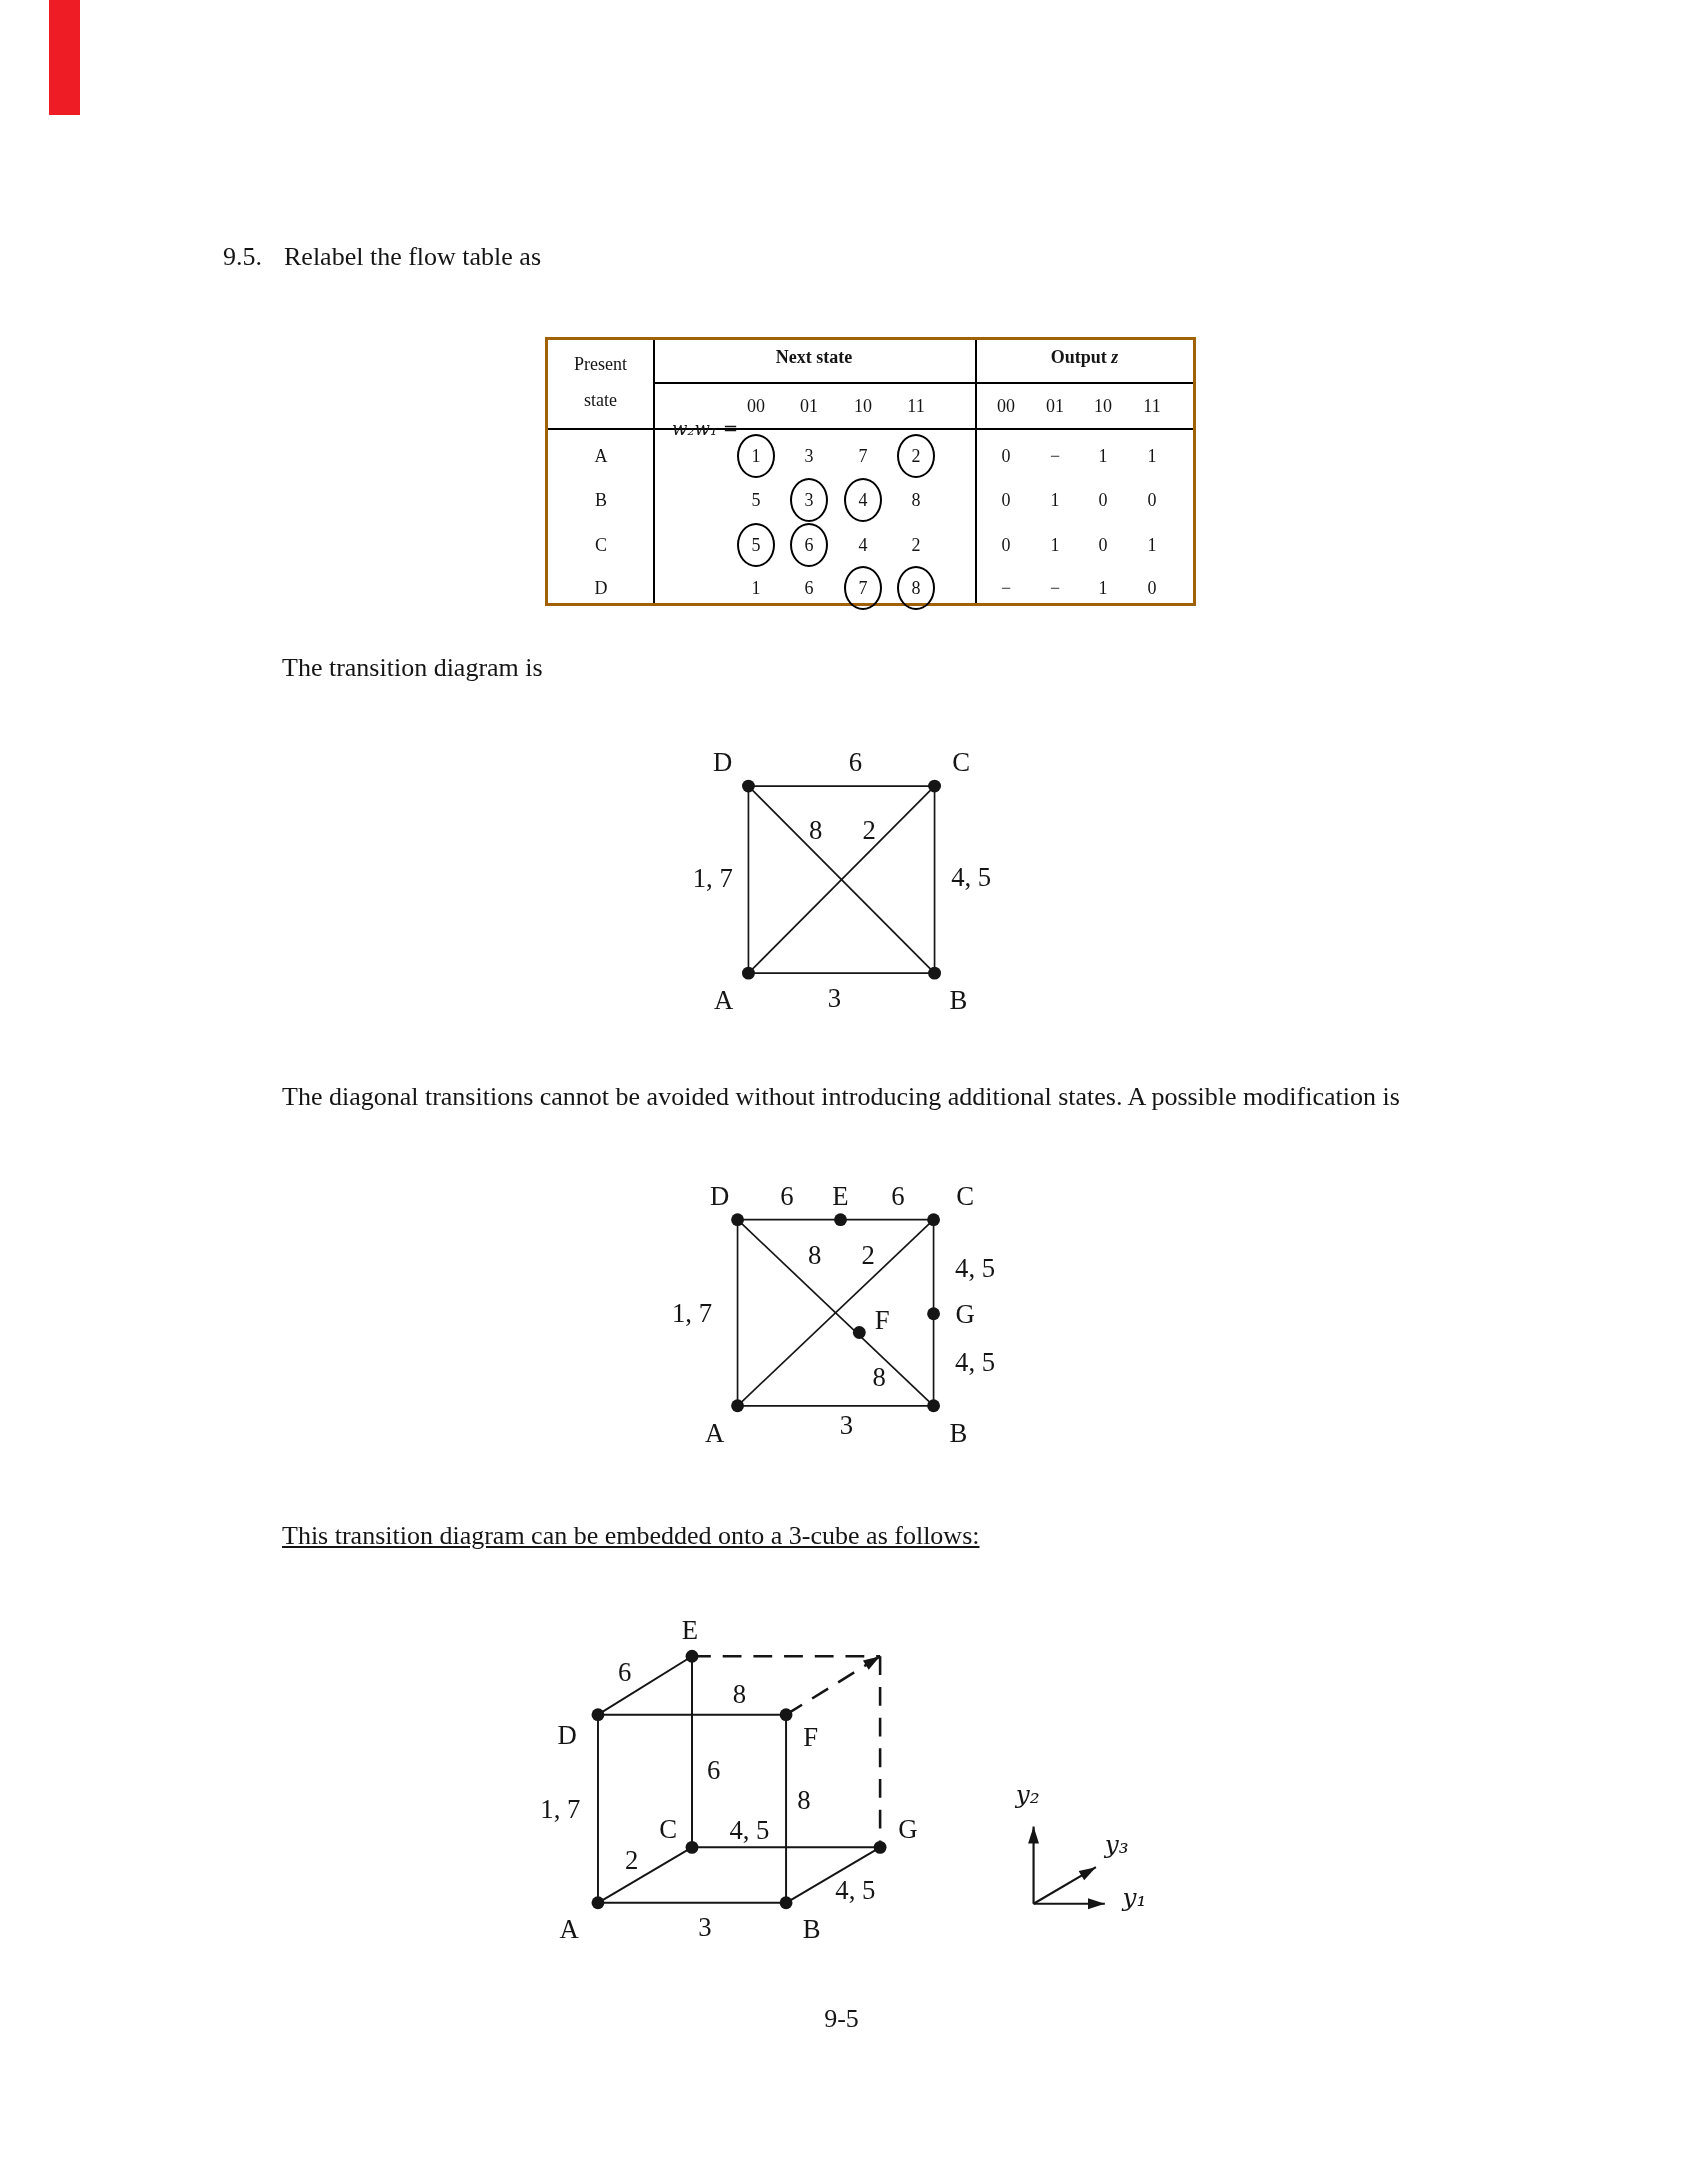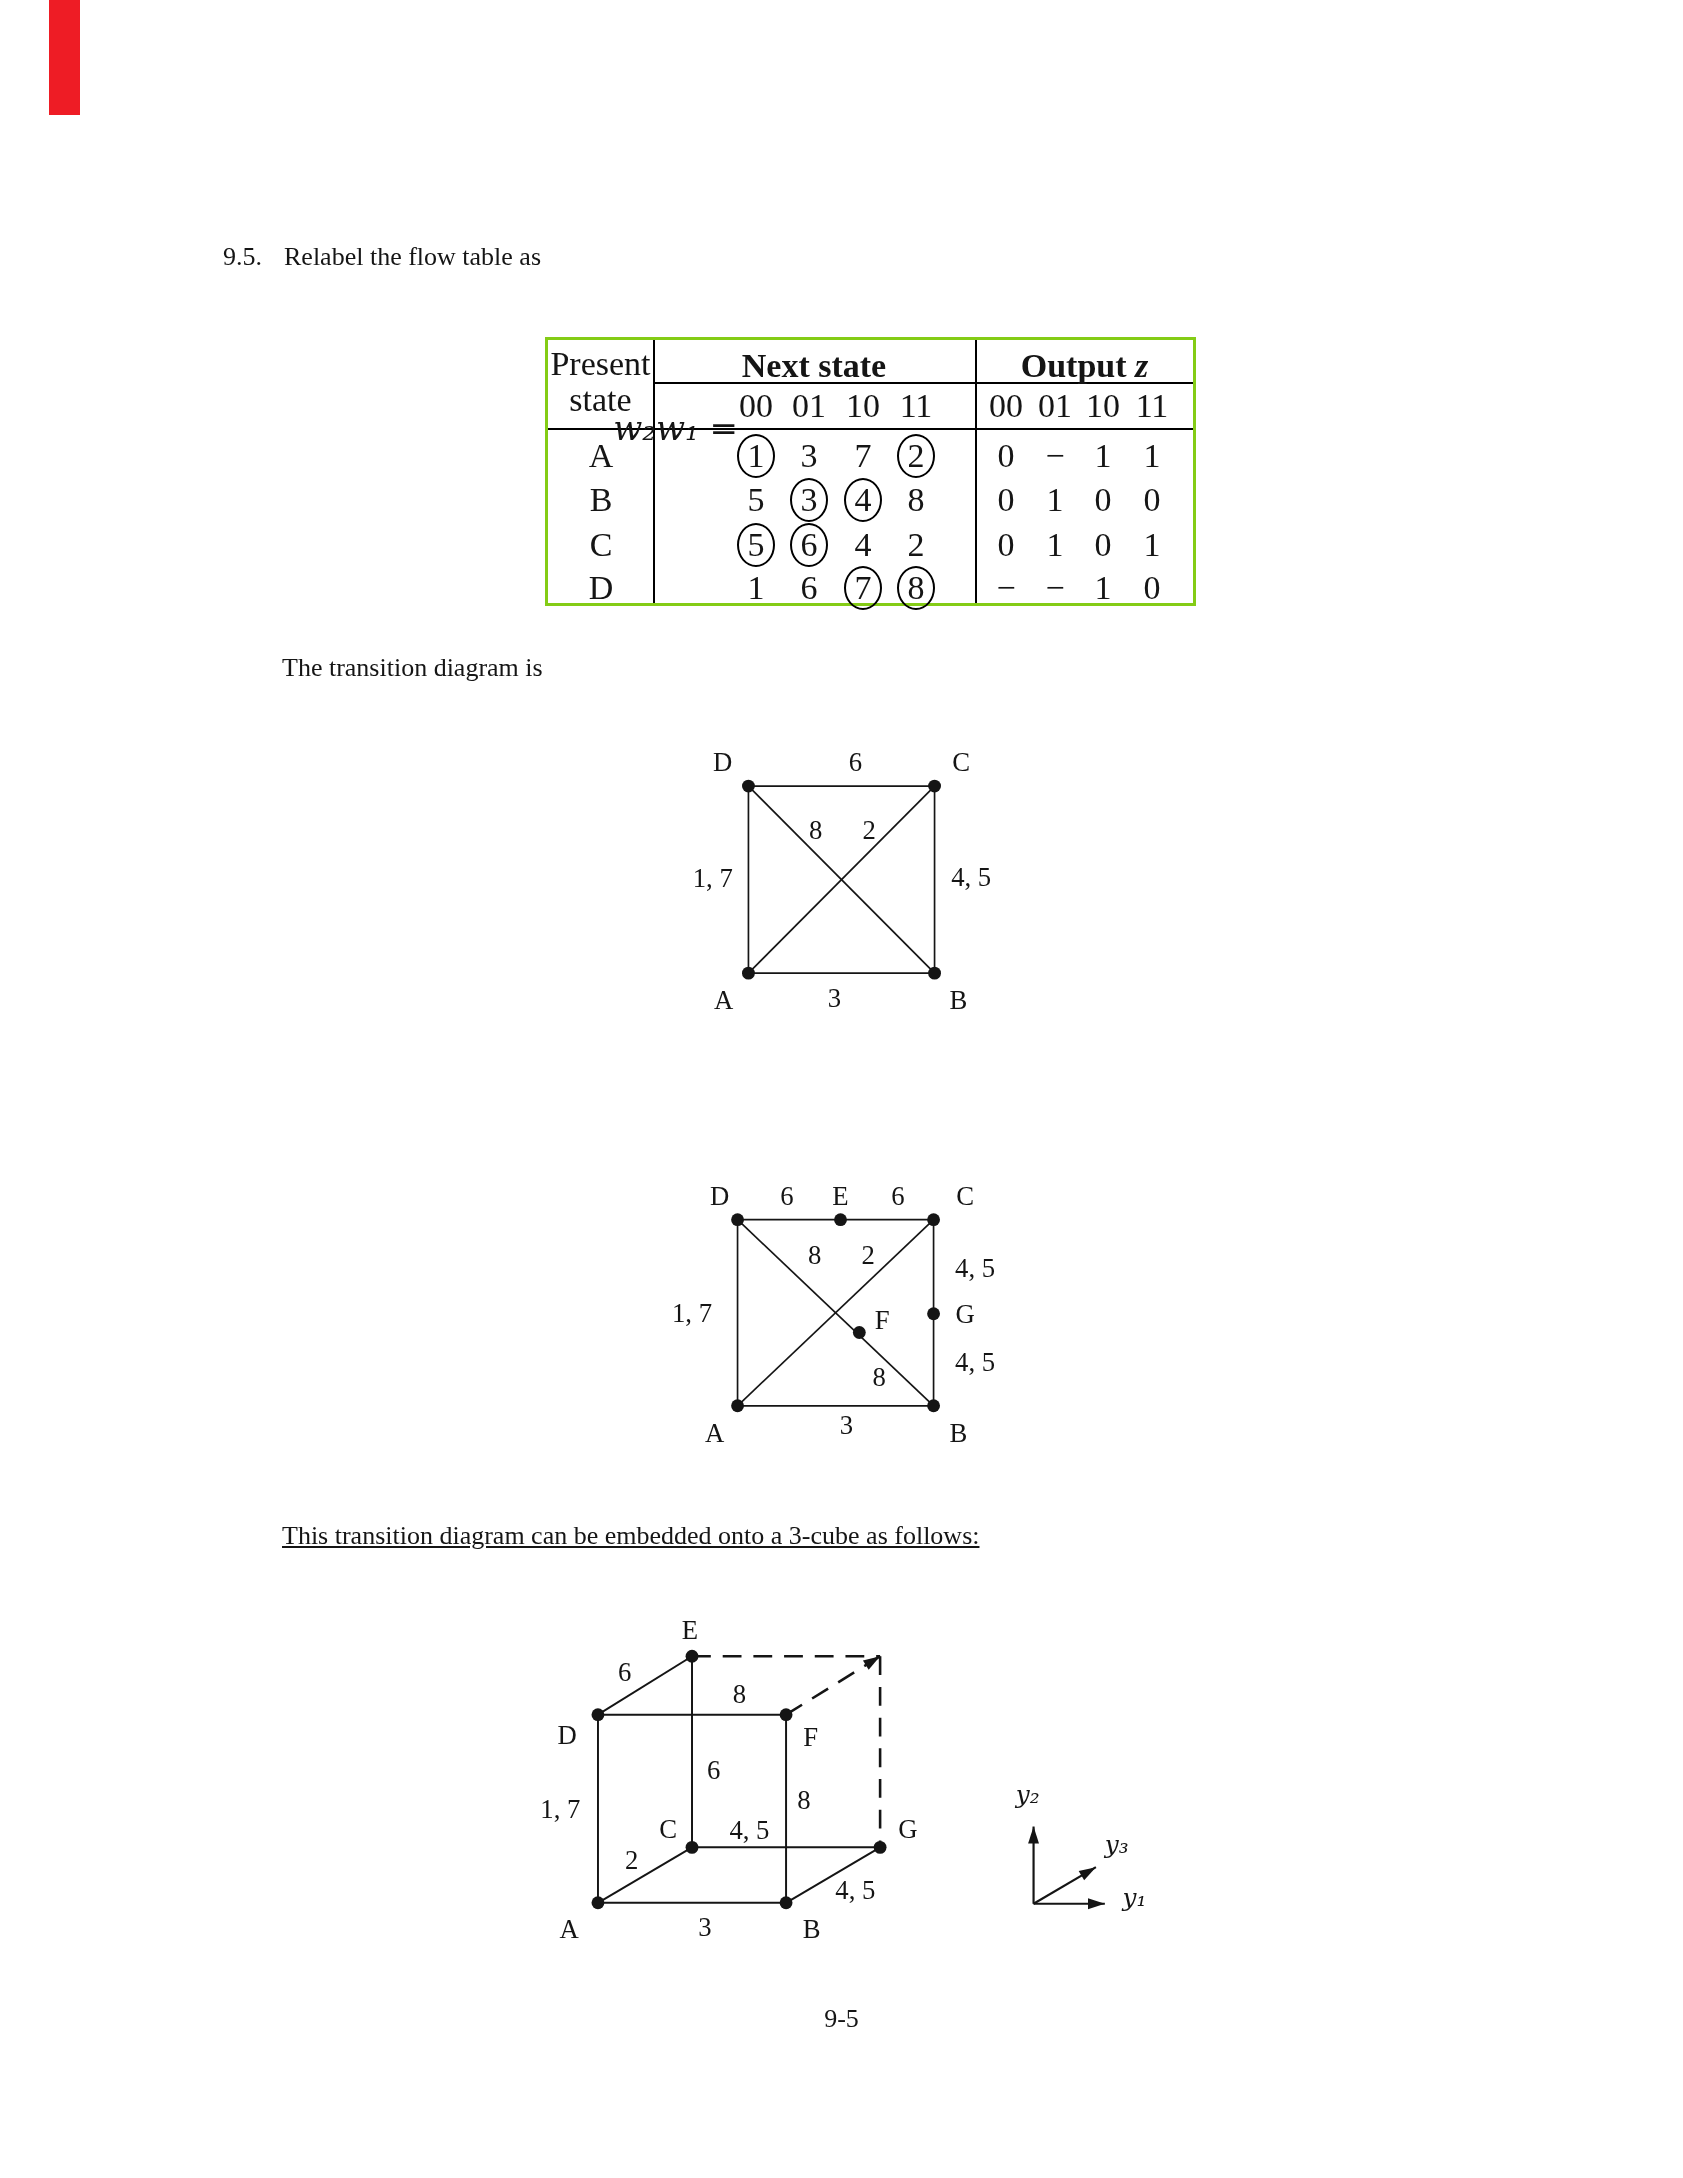--- a/index.html
+++ b/index.html
@@ -15,21 +15,21 @@
   .heading .num { margin-right:22px; }
 
   .para { position:absolute; font-size:26px; white-space:nowrap; }
   .p1 { left:282px; top:653px; }
   .p2 { left:282px; top:1082px; }
   .p3 { left:282px; top:1521px;text-decoration:underline; }
 
   
   .flowtable {
     position:absolute; left:545px; top:337px; width:651px; height:269px;
-    border:3px solid #84cc16; box-sizing:border-box; font-size:34px;
+    border:3px solid #a16207; box-sizing:border-box; font-size:18px;
   }
   .ft-v { position:absolute; top:0; bottom:0; width:2px; background:#000; }
   .ft-h { position:absolute; height:2px; background:#000; }
   .ft-present { position:absolute; left:0; width:105px; top:6px; text-align:center; line-height:36px; }
   .ft-group { position:absolute; top:7px; text-align:center;font-weight:bold; }
   .ft-cell { position:absolute; transform:translate(-50%,-50%); white-space:nowrap; }
   .ft-prefix { position:absolute; transform:translate(-100%,-50%); white-space:nowrap;
                font-style:italic; font-family:"DejaVu Serif","Liberation Serif",serif; }
   .circ { display:inline-block; width:34px; height:40px; line-height:40px; text-align:center;
           border:2px solid #000; border-radius:50%; }
@@ -110,20 +110,21 @@
         <span class="ft-cell" style="left: 315px; top: 248px;"><span class="circ">7</span></span>
         <span class="ft-cell" style="left: 368px; top: 248px;"><span class="circ">8</span></span>
         <span class="ft-cell" style="left: 458px; top: 248px;">−</span>
         <span class="ft-cell" style="left: 507px; top: 248px;">−</span>
         <span class="ft-cell" style="left: 555px; top: 248px;">1</span>
         <span class="ft-cell" style="left: 604px; top: 248px;">0</span>
       </div>
   </div>
 
   <div class="para p1">The transition diagram is</div>
+  <div class="para p2">The diagonal transitions cannot be avoided without introducing additional states.  A possible modification is</div>
   <div class="para p3">This transition diagram can be embedded onto a 3-cube as follows:</div>
 
   <svg id="diagrams" class="diagrams" width="1683" height="2178" viewBox="0 0 1700 2200">
       <g>
         <line x1="756" y1="794" x2="944" y2="794" stroke="#151515" stroke-width="1.7"></line>
         <line x1="756" y1="983" x2="944" y2="983" stroke="#151515" stroke-width="1.7"></line>
         <line x1="756" y1="794" x2="756" y2="983" stroke="#151515" stroke-width="1.7"></line>
         <line x1="944" y1="794" x2="944" y2="983" stroke="#151515" stroke-width="1.7"></line>
         <line x1="756" y1="794" x2="944" y2="983" stroke="#151515" stroke-width="1.7"></line>
         <line x1="756" y1="983" x2="944" y2="794" stroke="#151515" stroke-width="1.7"></line>

